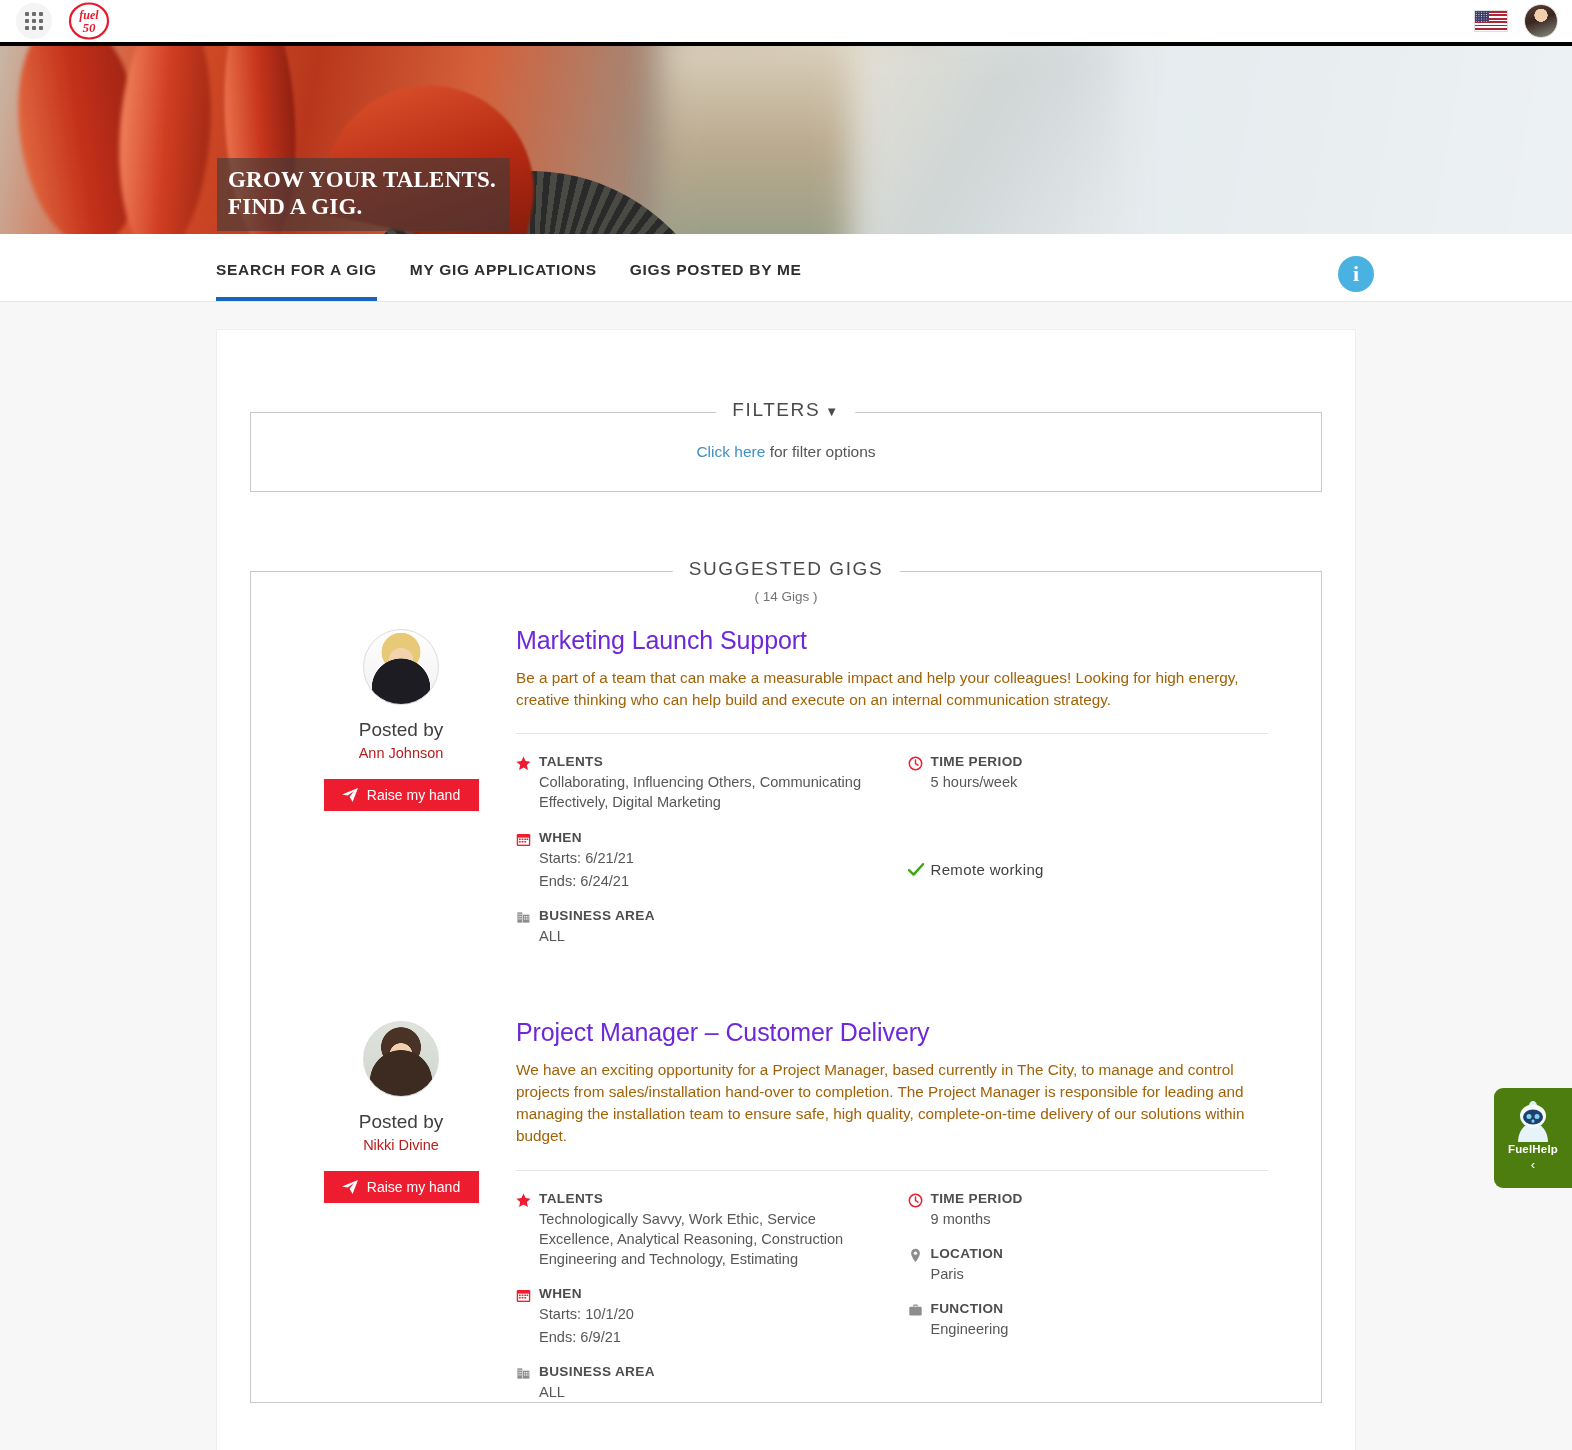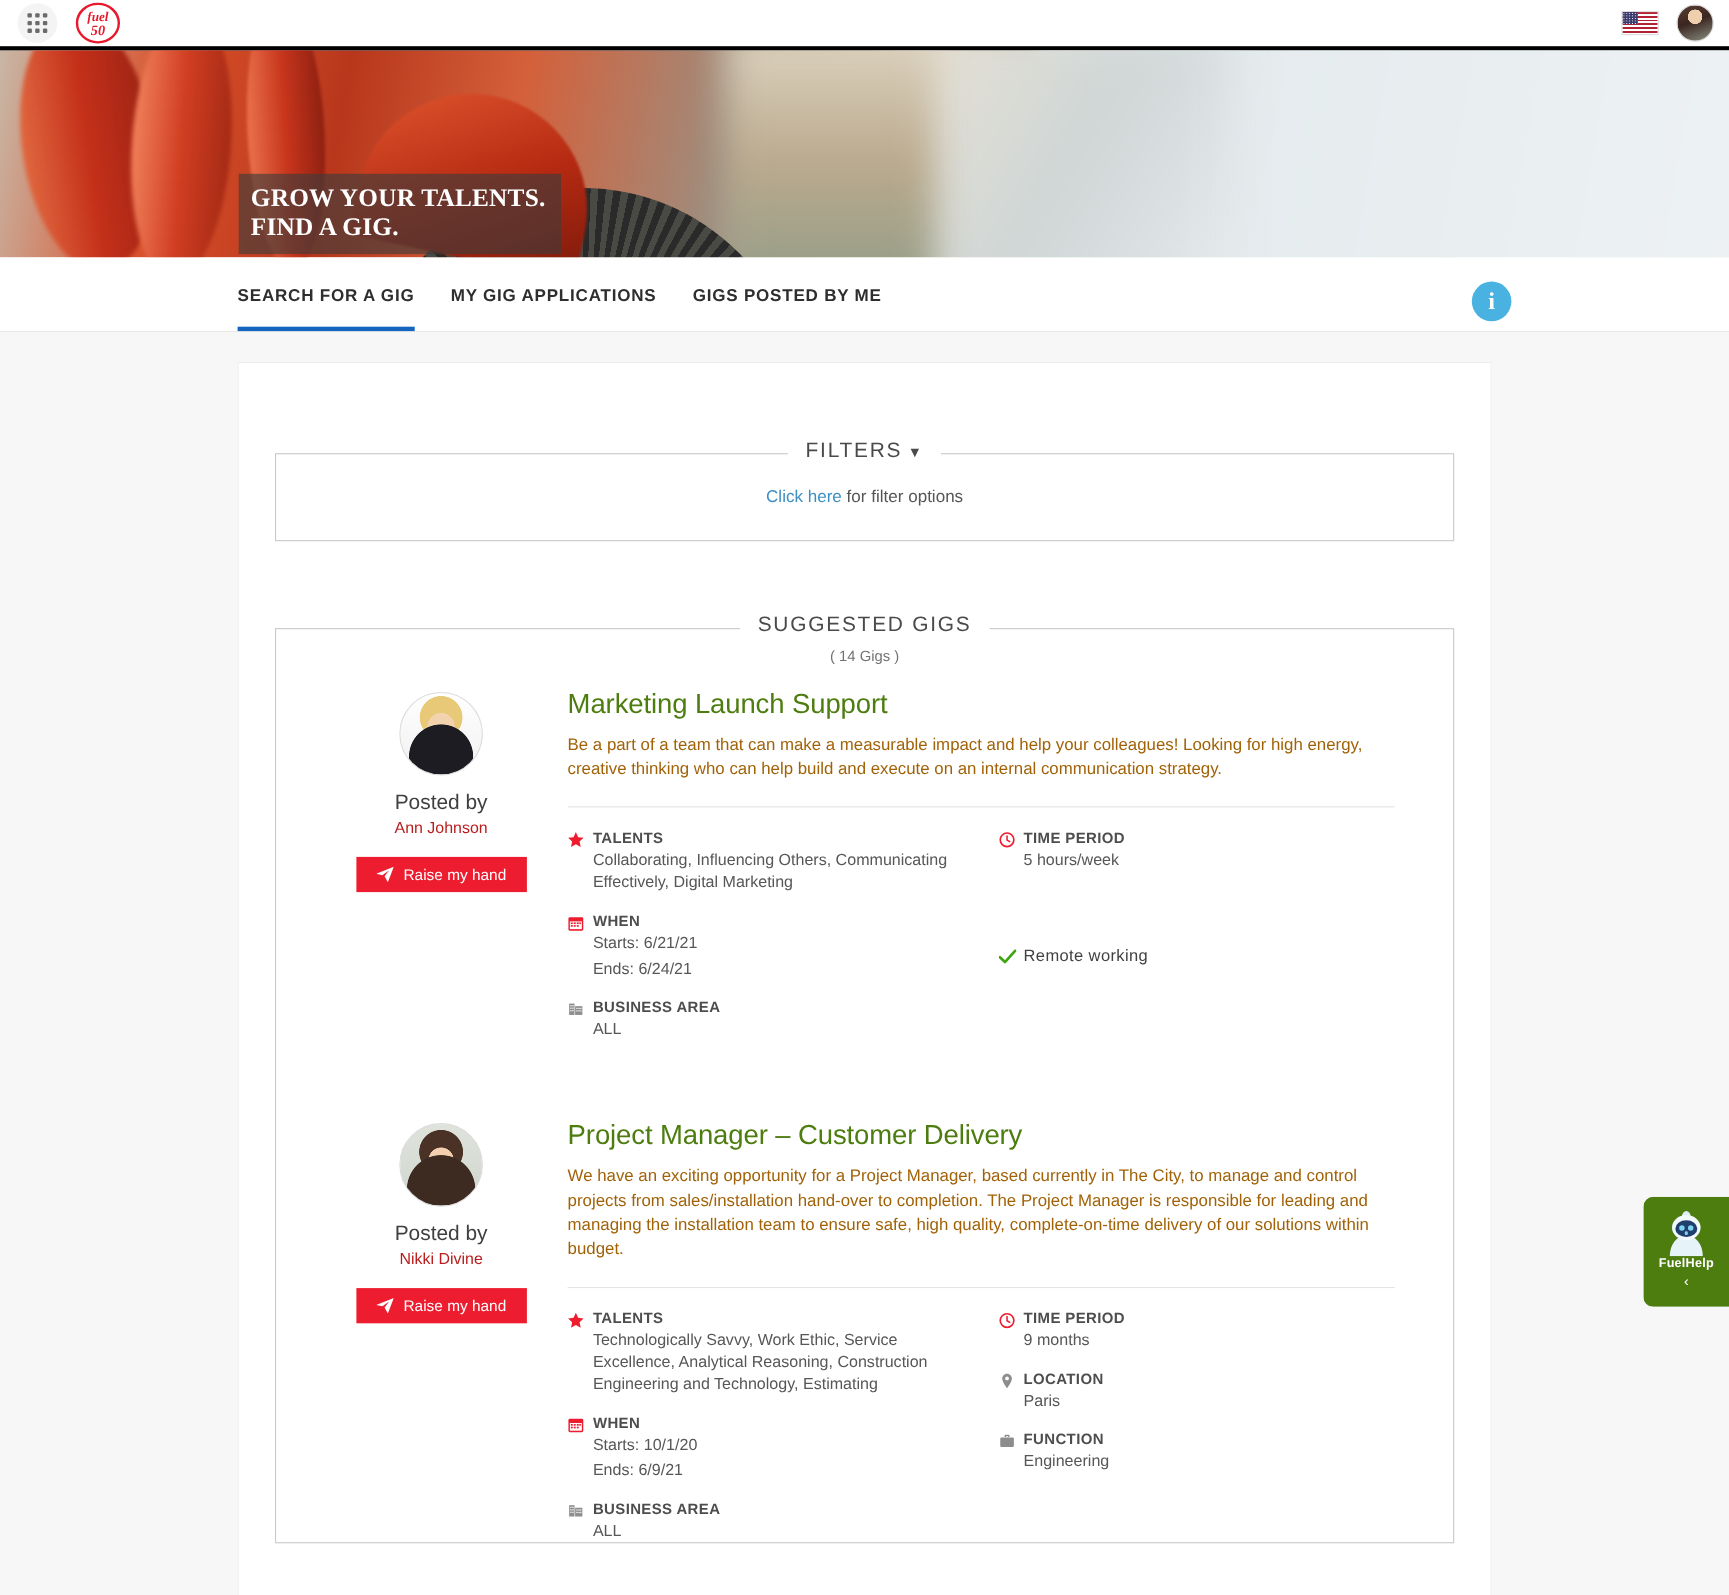--- a/index.html
+++ b/index.html
@@ -265,21 +265,21 @@
     font-size: 14px;
     font-family: "Liberation Sans", sans-serif;
     display: flex; align-items: center; justify-content: center; gap: 9px;
     cursor: pointer;
   }
   .plane-icon { display: block; }
 
   .gig-right { flex: 1; padding-left: 0; }
   .gig-title {
     font-size: 25px;
-    color: #4d7c0f;
+    color: #6d28d9;
     font-weight: normal;
     letter-spacing: -0.1px;
   }
   .gig-desc {
     margin-top: 12px;
     font-size: 15.3px;
     line-height: 1.45;
     color: #a16207;
     max-width: 752px;
   }

